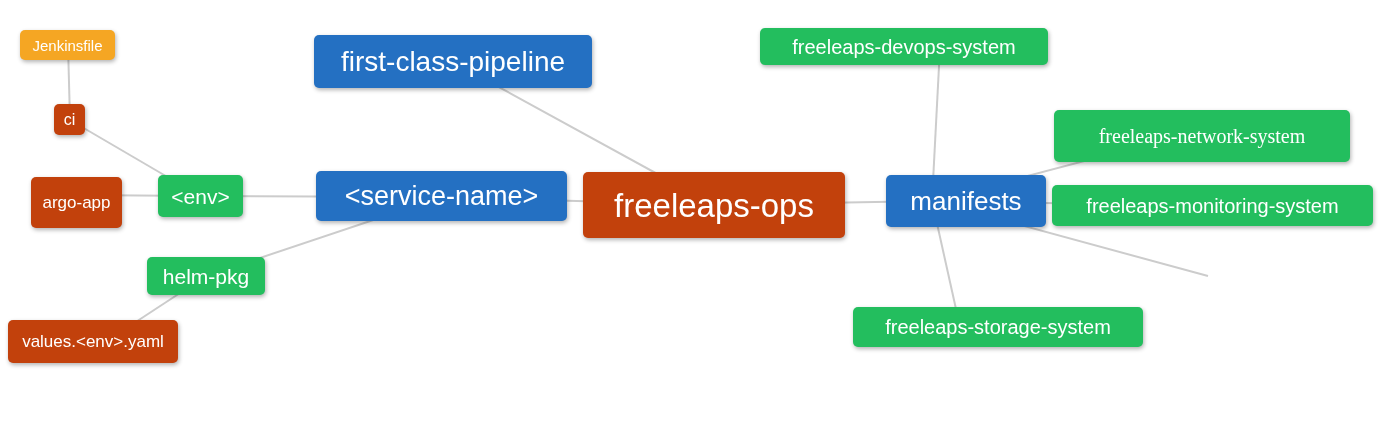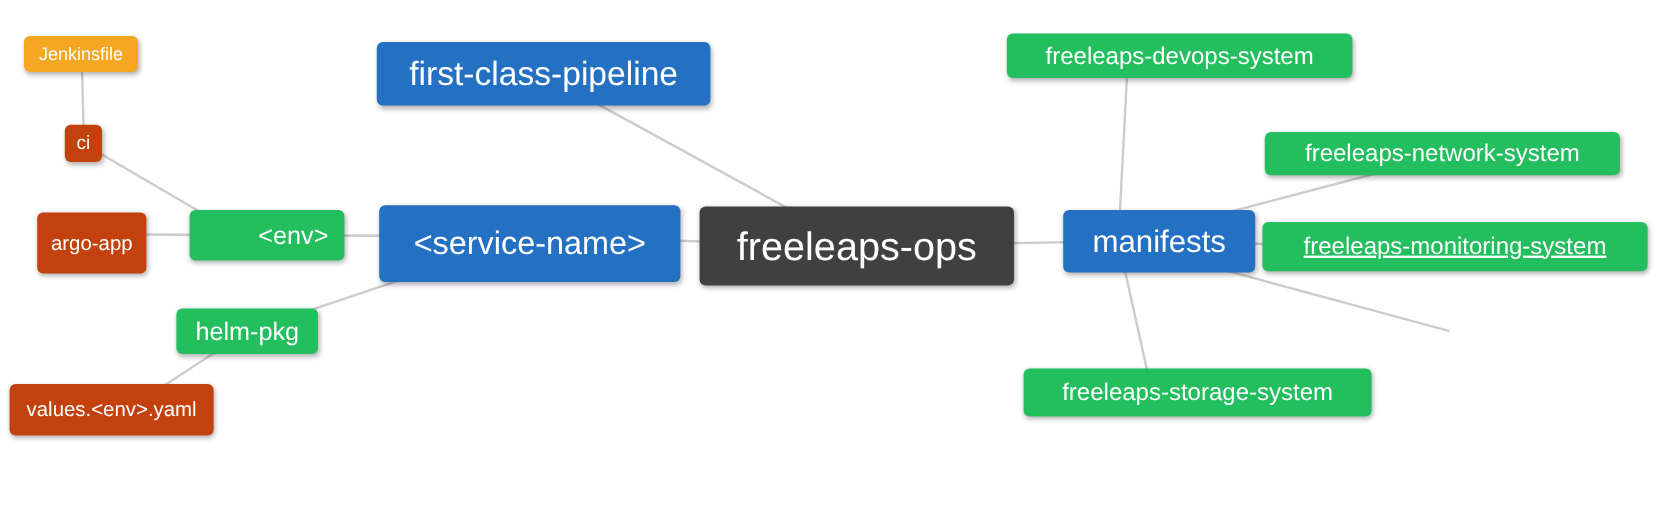--- a/index.html
+++ b/index.html
@@ -31,36 +31,36 @@
     border-radius: 5px;
     box-shadow: 1px 2px 4px rgba(0,0,0,0.3);
     white-space: nowrap;
     cursor: pointer;
     line-height: 1;
   }
   .blue   { background: #2470c2; }
   .green  { background: #23be5e; }
   .orange { background: #f5a623; }
   .red    { background: #c2410c; text-align: right; }
-  .dark   { background: #404040; }
+  .dark   { background: #c2410c; }
 
   
   .n-jenkinsfile { left: 20px;  top: 30px;  width: 95px;  height: 30px; font-size: 15px; }
   .n-ci          { left: 54px;  top: 104px; width: 31px;  height: 31px; font-size: 16px; }
   .n-argo        { left: 31px;  top: 177px; width: 91px;  height: 51px; font-size: 17px; }
-  .n-env         { left: 158px; top: 175px; width: 85px;  height: 42px; font-size: 21px; padding-left: 44px; }
+  .n-env         { left: 158px; top: 175px; width: 85px;  height: 42px; font-size: 21px; }
   .n-helm        { left: 147px; top: 257px; width: 118px; height: 38px; font-size: 21px; }
   .n-values      { left: 8px;   top: 320px; width: 170px; height: 43px; font-size: 17px; }
-  .n-service     { left: 316px; top: 171px; width: 251px; height: 64px; font-size: 27px; }
+  .n-service     { left: 316px; top: 171px; width: 251px; height: 50px; font-size: 27px; }
   .n-pipeline    { left: 314px; top: 35px;  width: 278px; height: 53px; font-size: 28px; }
   .n-ops         { left: 583px; top: 172px; width: 262px; height: 66px; font-size: 33px; }
   .n-manifests   { left: 886px; top: 175px; width: 160px; height: 52px; font-size: 26px; text-align: center; }
-  .n-devops      { left: 839px; top: 28px;  width: 288px; height: 37px; font-size: 20px; }
-  .n-network     { left: 1054px;top: 110px; width: 296px; height: 36px; font-size: 20px; }
-  .n-monitoring  { left: 1052px;top: 185px; width: 321px; height: 41px; font-size: 20px; text-decoration: underline; }
+  .n-devops      { left: 760px; top: 28px;  width: 288px; height: 37px; font-size: 20px; }
+  .n-network     { left: 1054px;top: 110px; width: 296px; height: 52px; font-size: 20px; font-family: Liberation Serif, serif; }
+  .n-monitoring  { left: 1052px;top: 185px; width: 321px; height: 41px; font-size: 20px; }
   .n-controls    { left: 1061px;top: 256px; width: 294px; height: 39px; font-size: 20px; }
   .n-storage     { left: 815px; top: 307px; width: 290px; height: 40px; font-size: 20px; margin-left: 38px; }
 </style>
 </head>
 <body>
 
 <div class="canvas">
 
   <svg class="edge-layer" viewBox="0 0 1390 421" xmlns="http://www.w3.org/2000/svg">
     <line x1="68" y1="45" x2="70" y2="120"></line>

